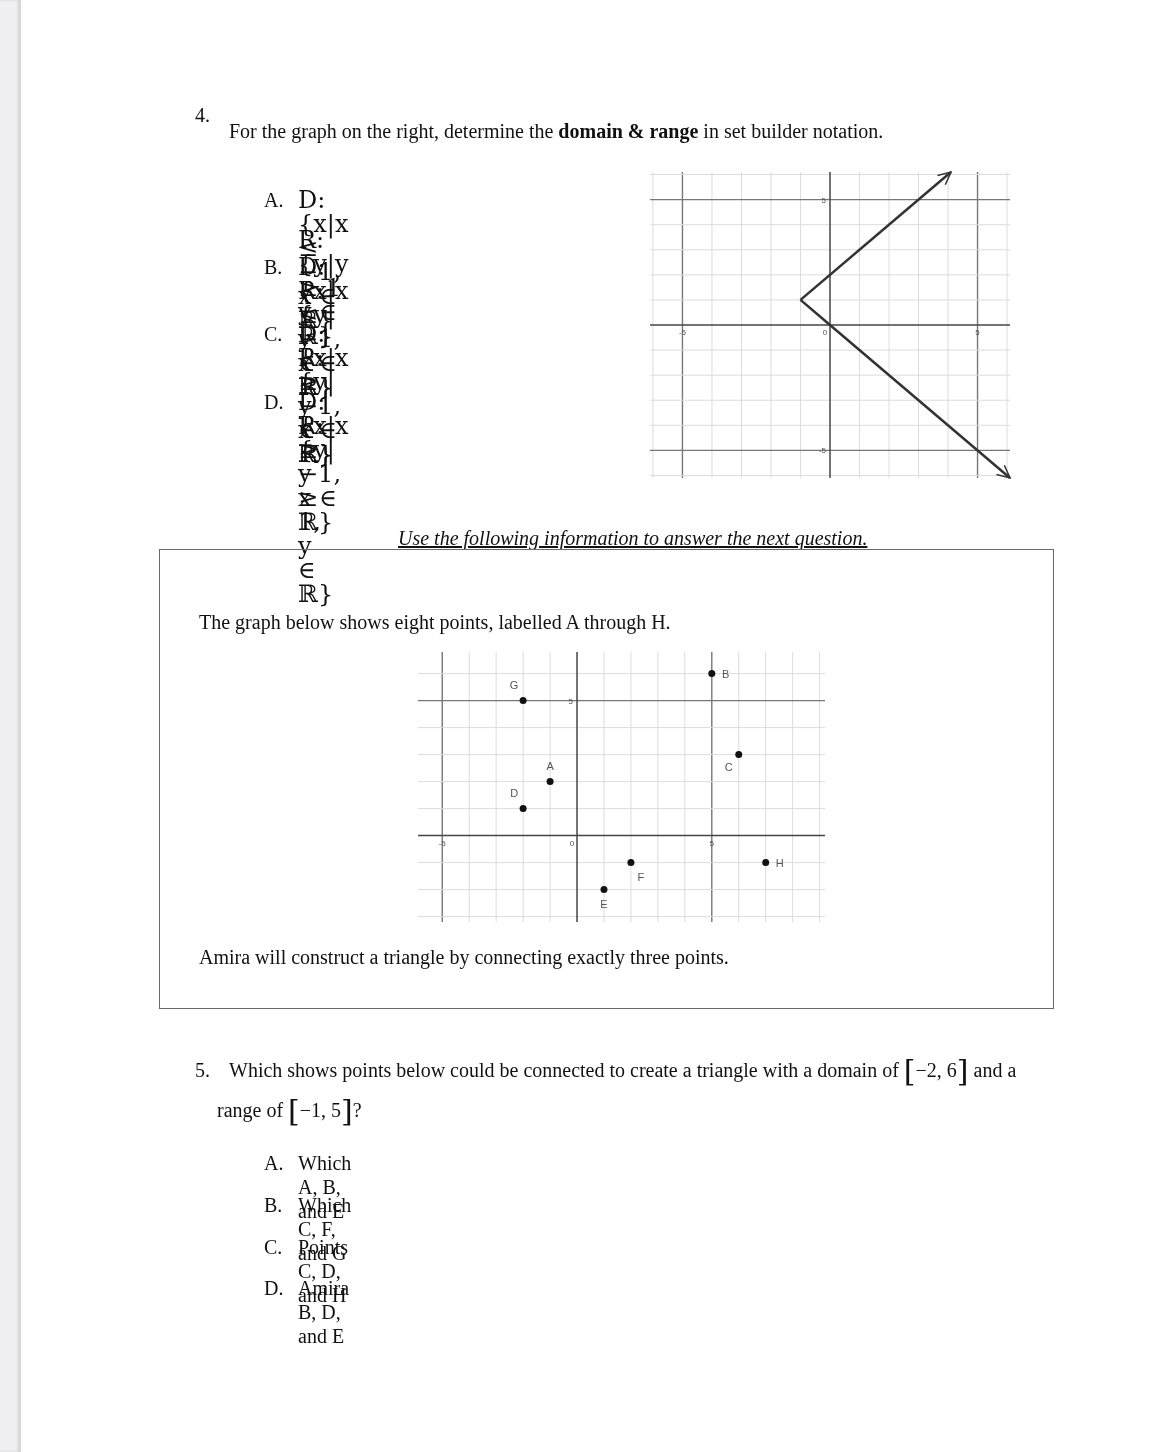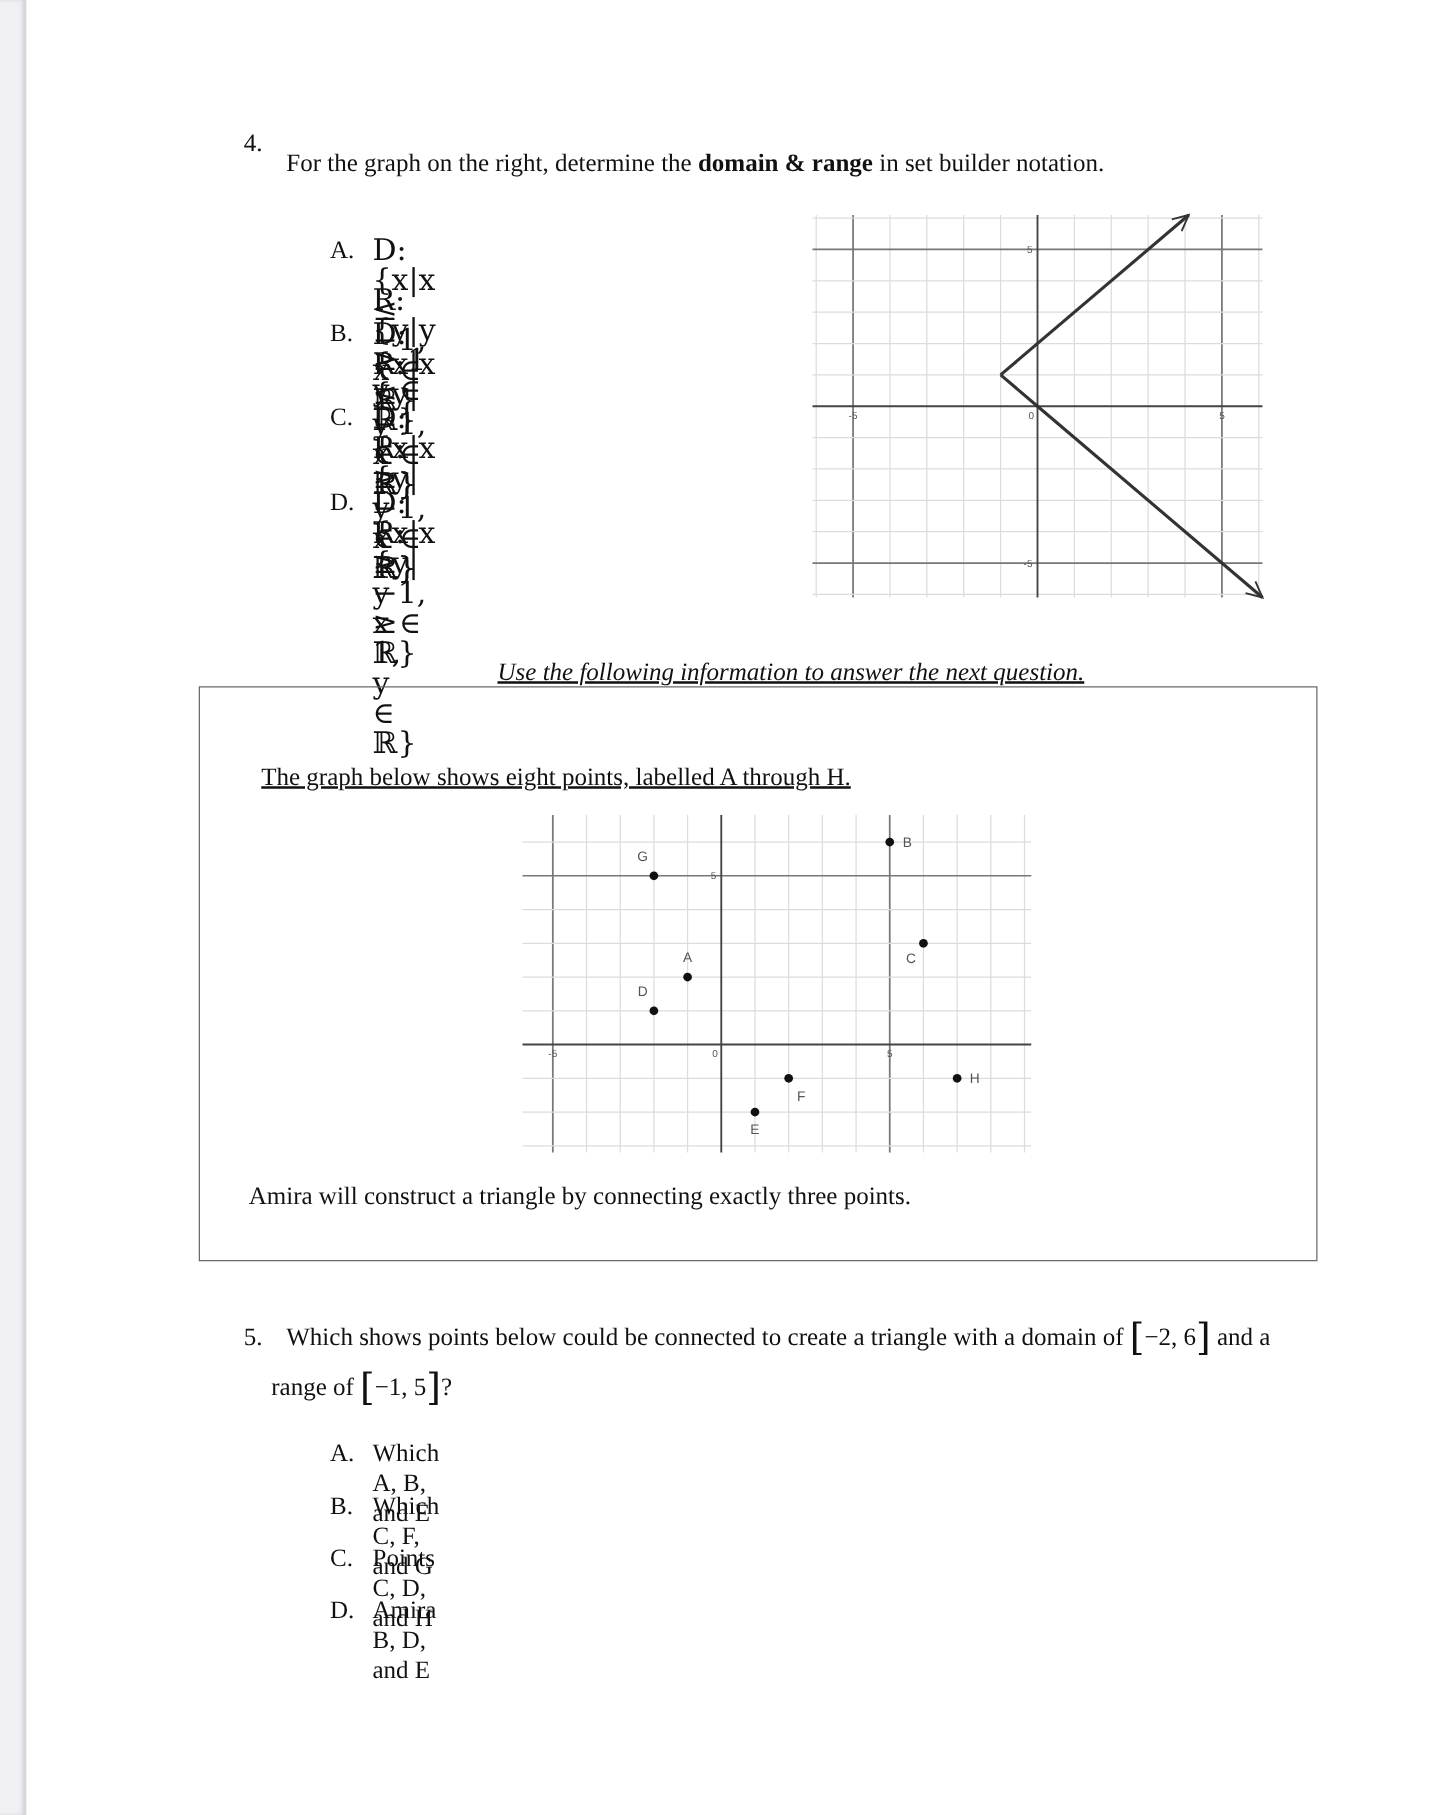--- a/index.html
+++ b/index.html
@@ -94,21 +94,21 @@
     <text x="826" y="202.59016393442624" font-size="8" fill="#555" text-anchor="end">5</text>
     <text x="826" y="453.40983606557376" font-size="8" fill="#555" text-anchor="end">-5</text>
     <polyline points="800.4918032786885,299.91803278688525 950.983606557377,172" fill="none" stroke="#333" stroke-width="2.5" stroke-linejoin="round"></polyline>
     <polyline points="945.32226821903,184.8042667973907 950.983606557377,172 937.4345354720617,175.5245812127222" fill="none" stroke="#333" stroke-width="1.5"></polyline>
     <polyline points="800.4918032786885,299.91803278688525 830,325 1010,478" fill="none" stroke="#333" stroke-width="2.5" stroke-linejoin="round"></polyline>
     <polyline points="996.4509289146847,474.4754187872778 1010,478 1004.338661661653,465.1957332026093" fill="none" stroke="#333" stroke-width="1.5"></polyline>
   </svg>
 
 <div class="abs info-heading" style="left:398px; top:527px;">Use the following information to answer the next question.</div>
 <div class="info-box"></div>
-<div class="abs q-text" style="left:209px; top:611px;text-decoration:underline;">The graph below shows eight points, labelled A through H.</div>
+<div class="abs q-text" style="left:199px; top:611px;">The graph below shows eight points, labelled A through H.</div>
 <svg id="graph2" style="position:absolute; left:0; top:600px;" width="1156" height="340">
     <line x1="442.2582781456954" x2="442.2582781456954" y1="52" y2="322" stroke="#777" stroke-width="1.4"></line>
     <line x1="469.2119205298013" x2="469.2119205298013" y1="52" y2="322" stroke="#dcdcdc" stroke-width="1"></line>
     <line x1="496.1655629139073" x2="496.1655629139073" y1="52" y2="322" stroke="#dcdcdc" stroke-width="1"></line>
     <line x1="523.1192052980133" x2="523.1192052980133" y1="52" y2="322" stroke="#dcdcdc" stroke-width="1"></line>
     <line x1="550.0728476821192" x2="550.0728476821192" y1="52" y2="322" stroke="#dcdcdc" stroke-width="1"></line>
     <line x1="603.9801324503312" x2="603.9801324503312" y1="52" y2="322" stroke="#dcdcdc" stroke-width="1"></line>
     <line x1="630.9337748344371" x2="630.9337748344371" y1="52" y2="322" stroke="#dcdcdc" stroke-width="1"></line>
     <line x1="657.8874172185431" x2="657.8874172185431" y1="52" y2="322" stroke="#dcdcdc" stroke-width="1"></line>
     <line x1="684.841059602649" x2="684.841059602649" y1="52" y2="322" stroke="#dcdcdc" stroke-width="1"></line>

